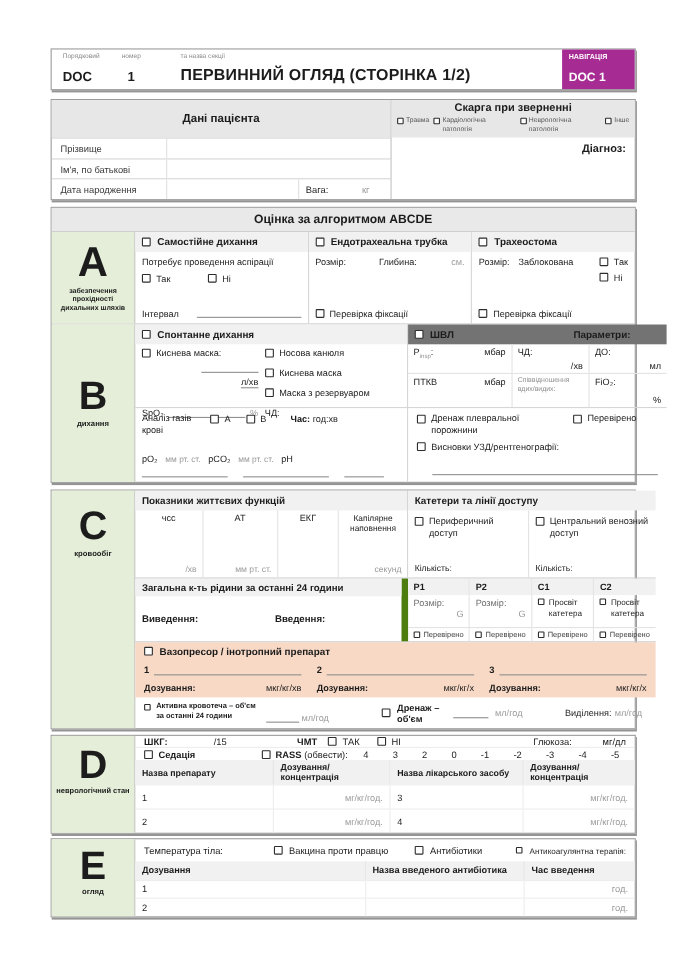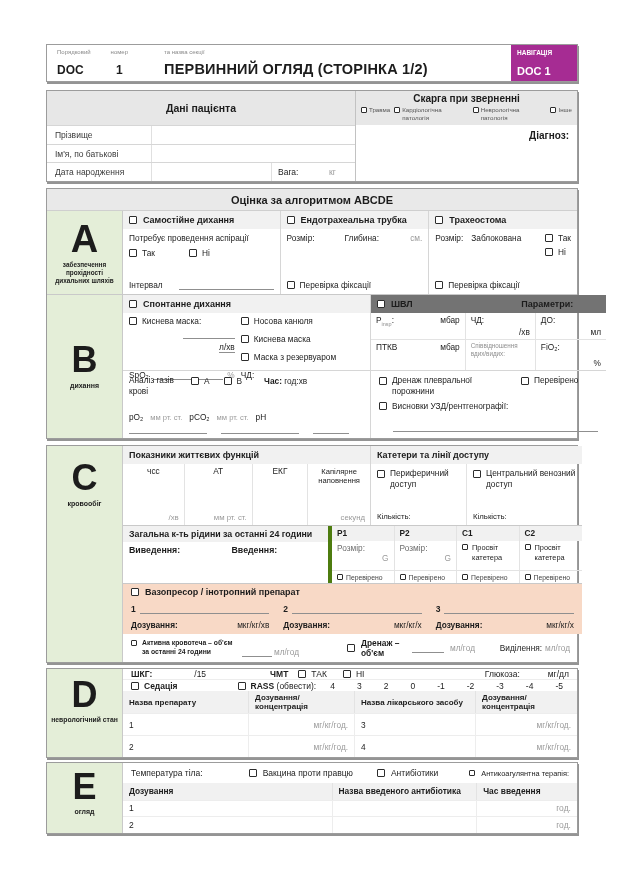--- a/index.html
+++ b/index.html
@@ -57,21 +57,21 @@
 
   
   .abcde-box { margin-bottom:6px; }
   .abcde-title { height:22px; background:#e9e9e9; border-bottom:1px solid #cfcfcf; font-size:11px; font-weight:bold; display:flex; align-items:center; justify-content:center; }
   .rowA { display:flex; height:84px; border-bottom:1px solid #c9c9c9; }
   .acol { flex:1; border-right:1px solid #d6d6d6; display:flex; flex-direction:column; }
   .acol:last-child { border-right:none; }
   .acol-body { padding:4px 6px; font-size:8.3px; display:flex; flex-direction:column; gap:5px; flex:1; }
   .inline-cbs { display:flex; gap:34px; }
   .inline-cbs label { display:flex; align-items:center; gap:5px; }
-  .interval-line { display:flex; align-items:center; gap:16px; }
+  .interval-line { display:flex; align-items:flex-start; gap:16px; }
   .units-line { display:flex; gap:12px; align-items:baseline; }
   .rowB { display:flex; height:143px; }
   .b-content { flex:1; display:flex; flex-direction:column; }
   .b-top { display:flex; height:76px; border-bottom:1px solid #d6d6d6; }
   .b-left { width:248px; border-right:1px solid #d6d6d6; display:flex; flex-direction:column; }
   .b-left-body { flex:1; display:flex; font-size:8.3px; padding:3px 6px; gap:6px; }
   .b-sub1 { width:45%; display:flex; flex-direction:column; gap:4px; }
   .b-sub2 { flex:1; display:flex; flex-direction:column; gap:8px; }
   .flowline { display:flex; align-items:flex-end; gap:3px; padding-left:4px;flex-direction:column; }
   .spo2line { display:flex; align-items:flex-end; gap:4px; margin-top:auto; }
@@ -108,21 +108,21 @@
   .vit-col { border-right:1px solid #e3e3e3; display:flex; flex-direction:column; padding:3px 5px; }
   .vit-col:last-child { border-right:none; }
   .vit-name { text-align:center; line-height:1.2; }
   .vit-unit { margin-top:auto; text-align:right; color:#9a9a9a; font-size:7.8px; }
   .access { flex:1; display:flex; flex-direction:column; }
   .access-body { flex:1; display:flex; font-size:8.3px; }
   .access-col { flex:1; padding:4px 6px; display:flex; flex-direction:column; border-right:1px solid #e3e3e3; }
   .access-col:last-child { border-right:none; }
   .access-qty { margin-top:auto; font-size:7.8px; }
   .c-row2 { display:flex; height:58px; border-bottom:1px solid #c9c9c9; }
-  .fluids { width:209px; border-right:4px solid #4d7c0f; display:flex; flex-direction:column; }
+  .fluids { width:248px; border-right:6px solid #4d7c0f; display:flex; flex-direction:column;gap:12px; }
   .fluids-head { background:#f1f1f1; font-size:8.8px; font-weight:bold; padding:3px 6px; }
   .fluids-body { flex:1; display:flex; font-size:8.8px; font-weight:bold; }
   .fluids-body > div { flex:1; padding:3px 6px; }
   .lines-grid { flex:1; display:grid; grid-template-columns:1fr 1fr 1fr 1fr; grid-template-rows:15px 1fr 13px; font-size:8.3px; }
   .ln-h { background:#f1f1f1; font-weight:bold; padding:2px 5px; border-right:1px solid #e3e3e3; }
   .ln-c { border-right:1px solid #e3e3e3; padding:2px 5px; display:flex; flex-direction:column; }
   .ln-c .g { align-self:flex-end; color:#9a9a9a; }
   .ln-lumen { display:flex; gap:4px; font-size:7.4px; line-height:1.3; }
   .ln-lumen .cb { margin-top:1px; }
   .ln-v { border-right:1px solid #e3e3e3; border-top:1px solid #e3e3e3; display:flex; align-items:center; gap:3px; font-size:6.8px; color:#444; padding:0 5px; }

